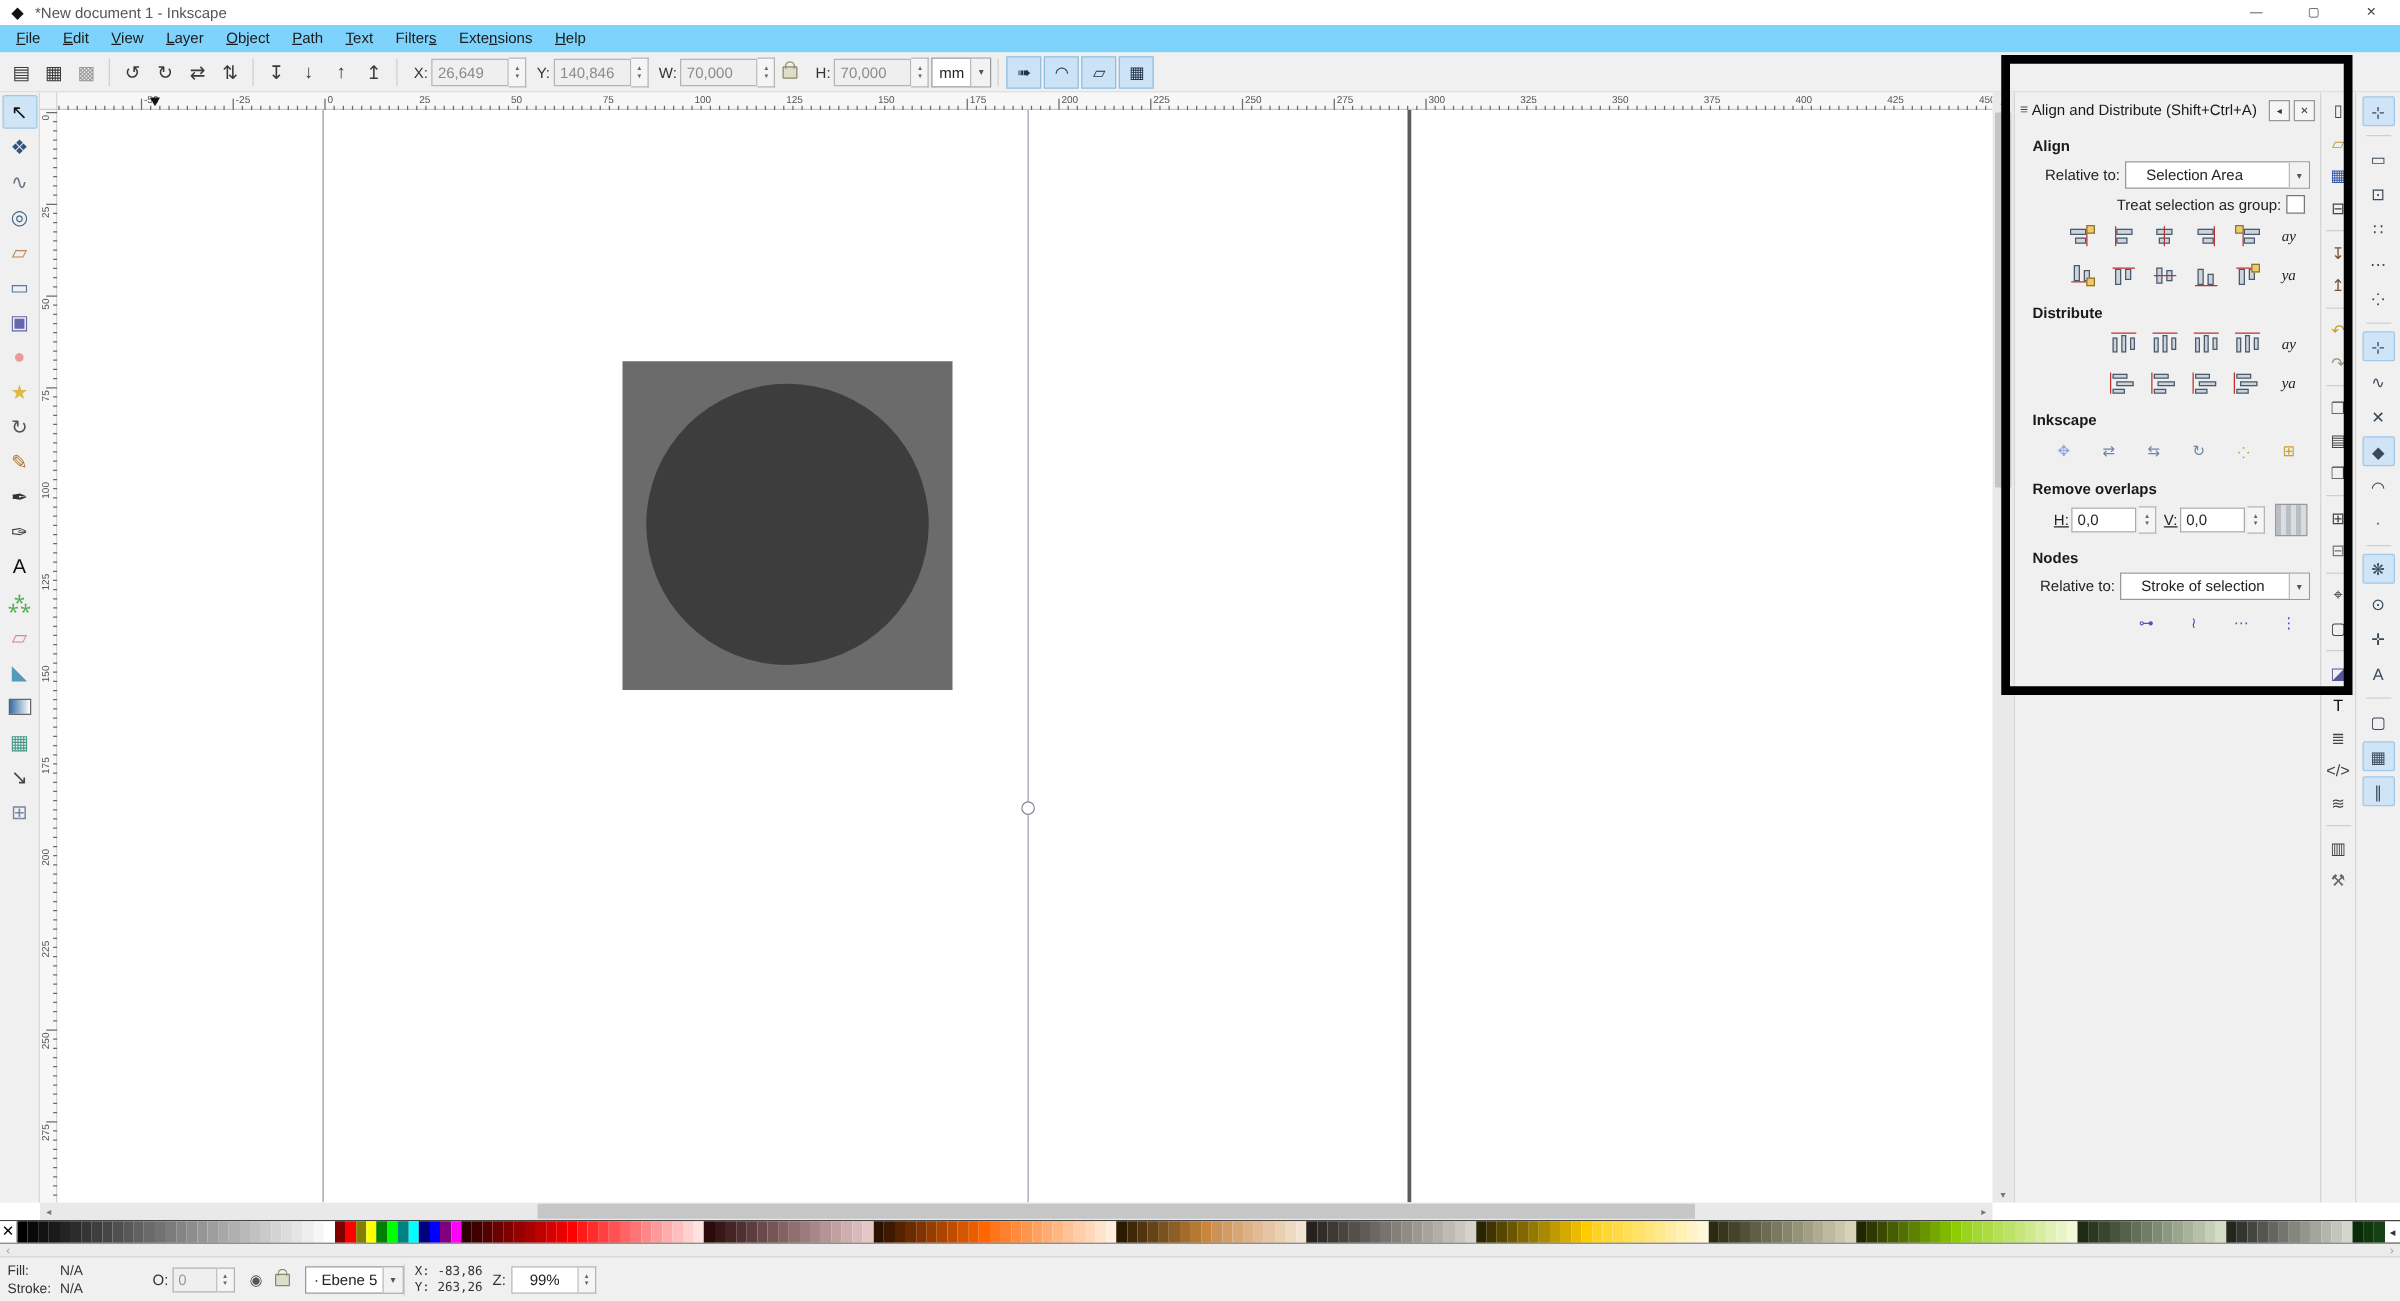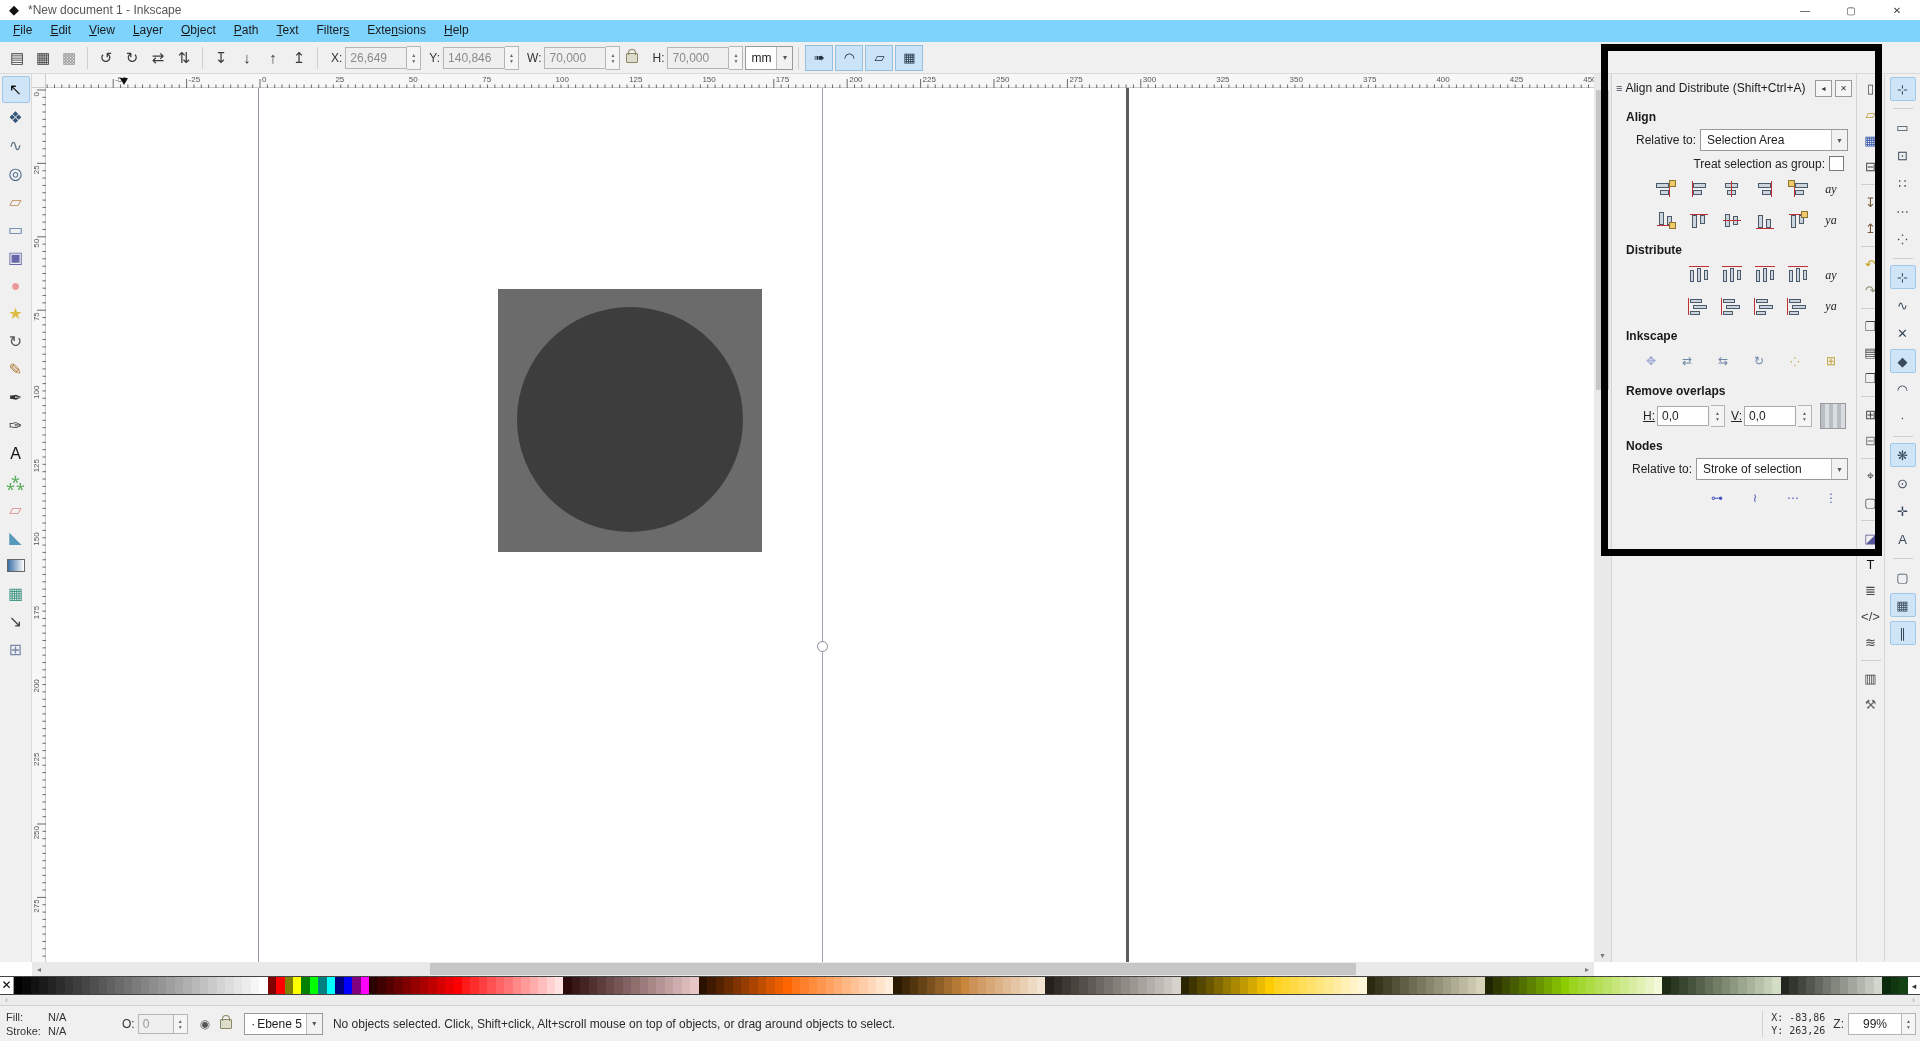--- a/index.html
+++ b/index.html
@@ -59,21 +59,21 @@
   #vthumb{left:2px;top:16px;width:13px;height:300px;background:#c6c6c6;position:absolute;border-radius:1px}
   
   #panel{left:1611px;top:74px;width:245px;height:888px;background:#f0f0f0;border-left:1px solid #d5d5d5;box-sizing:border-box;font-size:12px}
   .phead{height:24px;display:flex;align-items:center;padding:2px 4px;color:#1a1a1a}
   .phead .pico{font-size:11px;color:#445;margin-right:3px}
   .phead .ttl{flex:1;white-space:nowrap;overflow:hidden}
   .pbtn{width:15px;height:15px;border:1px solid #999;background:#f6f6f6;display:flex;align-items:center;justify-content:center;font-size:8px;color:#333;margin-left:3px}
   .sect{font-weight:bold;color:#1a1a1a;padding:8px 0 2px 14px}
   .prow{display:flex;justify-content:flex-end;align-items:center;gap:4px;padding:3px 8px 2px 0}
   .dd{height:20px;background:#fff;border:1px solid #999;display:flex;align-items:center}
-  .dd .txt{padding:0 6px;flex:1;white-space:nowrap}
+  .dd .txt{padding:0 16px;flex:1;white-space:nowrap}
   .cb{width:13px;height:13px;border:1px solid #777;background:#fff}
   .aibtn{width:30px;height:26px;display:flex;align-items:center;justify-content:center}
   .numin{width:42px;height:18px;border:1px solid #aaa;background:#fff;display:flex;align-items:center;padding:0 4px}
   .ovbtn{width:24px;height:24px;border:1px solid #999;background:repeating-linear-gradient(90deg,#b9bec4 0 4px,#d9dde2 4px 8px)}
   .u{text-decoration:underline}
   
   .mini{position:relative;width:22px;height:18px;display:inline-block}
   .mini i{display:block}
   .mini .b{position:absolute;background:#ccd4de;border:1px solid #4a5a6a;box-sizing:border-box}
   .mini .gl{position:absolute;background:#c03030}
@@ -1130,21 +1130,20 @@
   <span class="olab">O:</span>
   <span class="oin">0</span>
   <span class="sp" style="height:18px"></span>
   <span class="eyeico">◉</span>
   <span class="lockico"></span>
   <span class="layerdd">
     <span style="padding:0 2px 0 6px">·</span>
     <span style="flex:1;padding-right:4px">Ebene 5</span>
     <span class="ddar">▾</span>
   </span>
-  <span class="statmsg">No objects selected. Click, Shift+click, Alt+scroll mouse on top of objects, or drag around objects to select.</span>
   <div class="coords">
     <div><span>X:</span> <span>-83,86</span></div>
     <div><span>Y:</span> <span>263,26</span></div>
   </div>
   <span class="zlab">Z:</span>
   <span class="zin">99%</span>
   <span class="sp" style="height:20px;margin-right:4px"></span>
 </div>
 
 </body></html>

